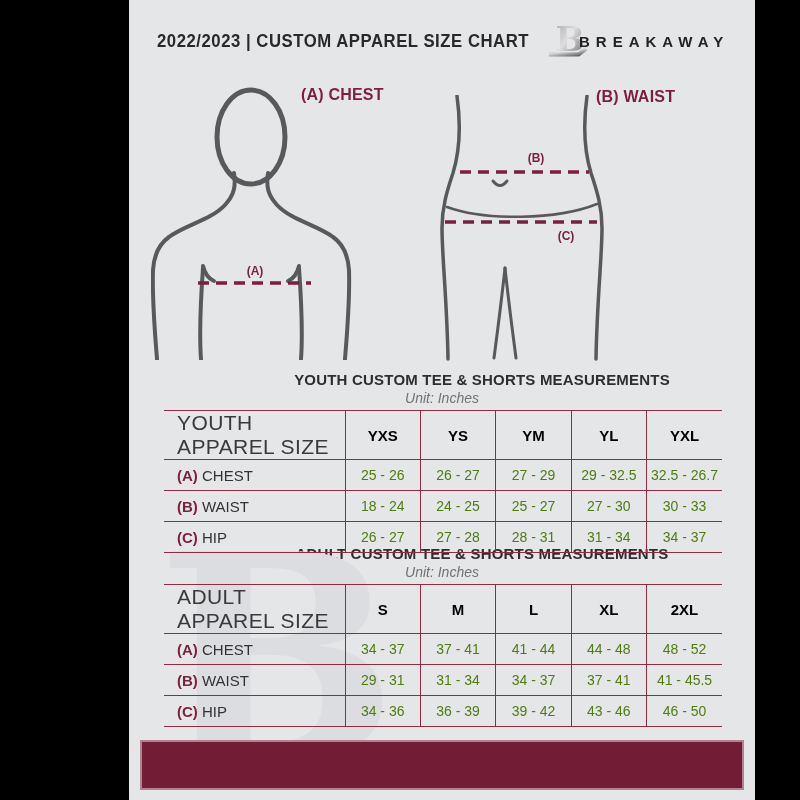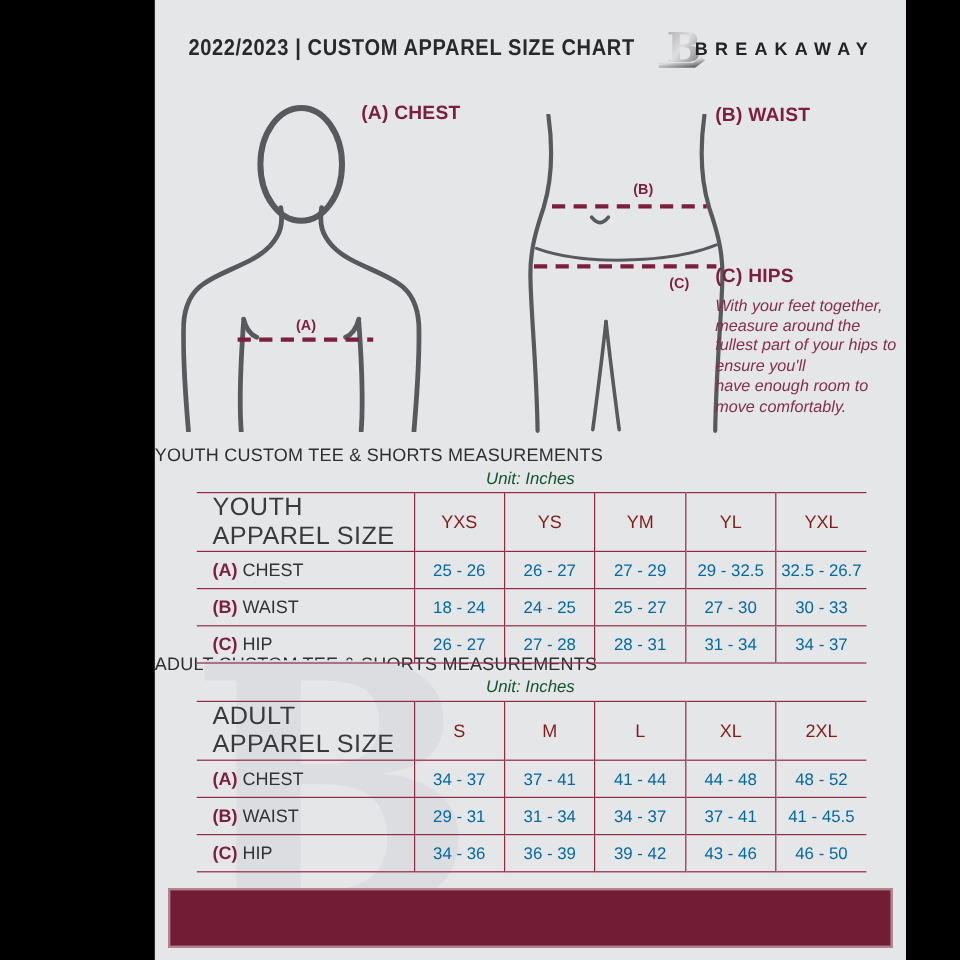--- a/index.html
+++ b/index.html
@@ -31,46 +31,46 @@
   .instr h3{margin:0 0 7px 0;font-size:16px;font-weight:bold;letter-spacing:.2px;}
   .instr p{
     margin:0;font-size:13.5px;font-style:italic;line-height:1.24;
     color:#82304a;white-space:pre-line;
   }
   .instr-chest{left:172px;top:86px;width:140px;}
   .instr-waist{left:467px;top:88px;width:152px;}
   .instr-hips{left:467px;top:222px;width:152px;}
   
   .sec-title{
-    position:absolute;left:0;width:100%;
-    font-size:15px;font-weight:normal;color:#2e2e30;letter-spacing:.2px;
+    position:absolute;left:0;width:100%;text-align:center;
+    font-size:15px;font-weight:bold;color:#2e2e30;letter-spacing:.2px;padding-left:40px;
   }
   .sec-unit{
     position:absolute;left:0;width:100%;text-align:center;
-    font-size:14px;font-style:italic;color:#14532d;
+    font-size:14px;font-style:italic;color:#737373;
   }
   .t-youth-title{top:371px;} .t-youth-unit{top:390px;}
   .t-adult-title{top:545px;} .t-adult-unit{top:564px;}
   
   table.size-table{
     position:absolute;left:35px;width:558px;border-collapse:collapse;
     table-layout:fixed;z-index:2;
   }
   .tbl-youth{top:410px;} .tbl-adult{top:584px;}
   .size-table col.lblcol{width:181px;}
   .size-table thead tr{border-top:1.5px solid #8f2b45;border-bottom:1.5px solid #8f2b45;}
   .size-table tbody tr{border-bottom:1.5px solid #8f2b45;}
   .size-table th,.size-table td{padding:0;background:transparent;}
   .size-table th+th,.size-table td+td{border-left:1.5px solid #8f2b45;}
-  .size-table thead th{height:33px;font-size:15px;font-weight:normal;color:#7f1d1d;text-align:center;}
+  .size-table thead th{height:33px;font-size:15px;font-weight:bold;color:#000000;text-align:center;}
   .size-table thead th.lbl{
     text-align:left;padding-left:13px;font-weight:normal;font-size:21px;
     color:#3a3a3c;letter-spacing:.4px;
   }
-  .size-table tbody td{height:30px;font-size:14px;color:#0369a1;text-align:center;}
+  .size-table tbody td{height:30px;font-size:14px;color:#4d7c0f;text-align:center;}
   .size-table tbody td.rowlabel{text-align:left;padding-left:13px;font-size:15px;color:#333335;}
   .size-table tbody td.rowlabel b{color:#7b1f3c;font-weight:bold;}
   
   .watermark{
     position:absolute;left:28px;top:548px;z-index:1;
     font-family:"DejaVu Serif",serif;font-weight:bold;
     font-size:285px;line-height:.78;color:#dcdde0;user-select:none;
   }
   .footer-bar{
     position:absolute;left:11px;top:740px;width:604px;height:50px;
@@ -133,25 +133,20 @@
     <text x="101" y="67" text-anchor="middle" font-size="12" font-weight="bold" fill="#7b1f3c">(B)</text>
     <text x="131" y="145" text-anchor="middle" font-size="12" font-weight="bold" fill="#7b1f3c">(C)</text>
   </svg>
 
   <div class="instr instr-chest">
     <h3>(A) CHEST</h3>
   </div>
   <div class="instr instr-waist">
     <h3>(B) WAIST</h3>
   </div>
-  <div class="instr instr-hips">
-    <h3>(C) HIPS</h3>
-    <p>With your feet together, measure around the fullest part of your hips to ensure you'll
-have enough room to move comfortably.</p>
-  </div>
 
   <div class="watermark">B</div>
 
   <div class="sec-title t-youth-title">YOUTH CUSTOM TEE &amp; SHORTS MEASUREMENTS</div>
   <div class="sec-unit t-youth-unit">Unit: Inches</div>
   <table class="size-table tbl-youth">
     <colgroup>
         <col class="lblcol">
       </colgroup>
     <thead>

